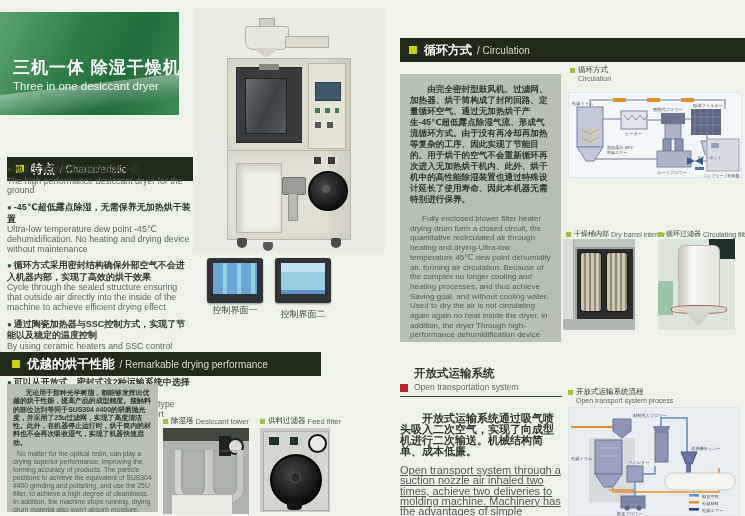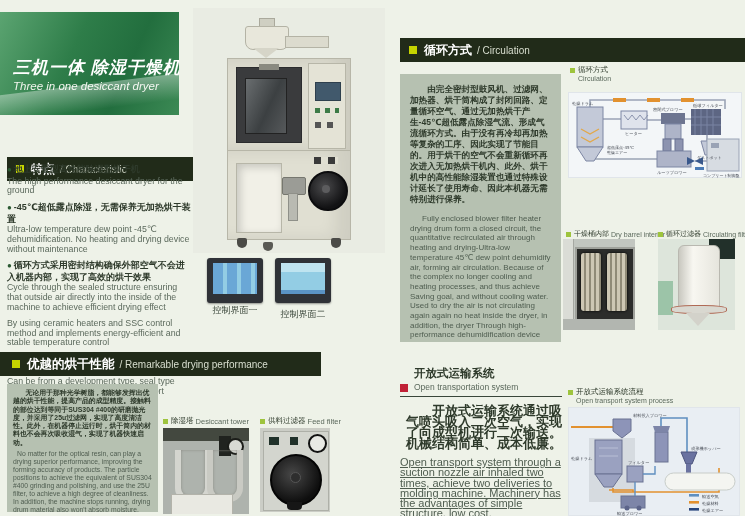--- a/index.html
+++ b/index.html
@@ -1,21 +1,21 @@
 <!DOCTYPE html>
 <html><head>
 <meta charset="utf-8">
 <style>
   html,body{margin:0;padding:0;}
   body{font-family:"Liberation Sans","DejaVu Sans",sans-serif;background:#e4e8e0;}
   #page{position:relative;width:745px;height:516px;background:#eef2e8;overflow:hidden;}
   .abs{position:absolute;}
 
   
-  .banner{background:linear-gradient(115deg,#5ba471 0%,#2e7d49 40%,#226e3e 68%,#3c8a55 100%);overflow:hidden;font-style:italic;}
+  .banner{background:linear-gradient(115deg,#5ba471 0%,#2e7d49 40%,#226e3e 68%,#3c8a55 100%);overflow:hidden;}
   .banner:after{content:"";position:absolute;left:-20px;bottom:6px;width:240px;height:26px;
     background:linear-gradient(rgba(255,255,255,.38),rgba(255,255,255,0));transform:rotate(-7deg);}
   .banner .t1{position:absolute;left:13px;top:44px;color:#fff;font-size:17px;font-weight:bold;letter-spacing:1px;white-space:nowrap;}
   .banner .t2{position:absolute;left:13px;top:68px;color:#f2f6ee;font-size:11.5px;white-space:nowrap;}
 
   
   .dbar{background:#212b19;color:#fff;display:flex;align-items:center;padding-left:9px;box-sizing:border-box;}
   .dbar .sq{width:8px;height:8px;background:#c5d400;margin-right:7px;flex:none;}
   .dbar .zh{font-weight:bold;font-size:12px;white-space:nowrap;}
   .dbar .en{font-size:10px;color:#d9dfd0;margin-left:5px;white-space:nowrap;}
@@ -75,20 +75,21 @@
     </div>
     <div class="feat">
       <div class="zh"><span class="dot">●</span><span>-45℃超低露点除湿，无需保养无加热烘干装置</span></div>
       <div class="en">Ultra-low temperature dew point -45℃ dehumidification. No heating and drying device without maintenance</div>
     </div>
     <div class="feat">
       <div class="zh"><span class="dot">●</span><span>循环方式采用密封结构确保外部空气不会进入机器内部，实现了高效的烘干效果</span></div>
       <div class="en">Cycle through the sealed structure ensuring that outside air directly into the inside of the machine to achieve efficient drying effect</div>
     </div>
     <div class="feat">
+      <div class="zh"><span class="dot">●</span><span>通过陶瓷加热器与SSC控制方式，实现了节能以及稳定的温度控制</span></div>
       <div class="en">By using ceramic heaters and SSC control method and implements energy-efficient and stable temperature control</div>
     </div>
     <div class="feat">
       <div class="zh"><span class="dot">●</span><span>可以从开放式、密封式这2种运输系统中选择一种适合的运输方式</span></div>
       <div class="en">Can be from a development type, seal type choose one of these 2 types of transport systems for means of transport</div>
     </div>
   </div>
 
   <div class="abs photo" style="left:193px;top:8px;width:192px;height:245px;background:#e9ece3;">
 
@@ -186,21 +187,21 @@
 
   <div class="abs" style="left:400px;top:366px;width:162px;">
     <div style="display:flex;align-items:flex-end;">
       <span style="width:8px;height:8px;background:#c02136;margin:3px 6px 0 0;flex:none;"></span>
       <div>
         <div style="font-weight:bold;font-size:11.5px;color:#2e3a2b;">开放式运输系统</div>
         <div style="font-size:8.5px;color:#5b695c;margin-top:1px;">Open transportation system</div>
       </div>
     </div>
     <div style="border-bottom:1.5px solid #39463a;margin-top:4px;"></div>
-    <div class="zhp" style="font-size:13px;line-height:11px;margin-top:8px;text-indent:2em;text-align:right;">开放式运输系统通过吸气喷头吸入二次空气，实现了向成型机进行二次输送。机械结构简单、成本低廉。</div>
+    <div class="zhp" style="font-size:11px;line-height:11px;margin-top:16px;text-indent:2em;">开放式运输系统通过吸气喷头吸入二次空气，实现了向成型机进行二次输送。机械结构简单、成本低廉。</div>
     <div class="enp" style="font-size:11px;line-height:10.3px;margin-top:8px;text-decoration:underline;">Open transport system through a suction nozzle air inhaled two times, achieve two deliveries to molding machine. Machinery has the advantages of simple structure, low cost.</div>
   </div>
 
   <div class="abs" style="left:570px;top:65px;">
     <div class="slabel">
         <span class="gsq"></span>
         <span>循环方式</span>
       </div>
     <div style="font-size:7px;color:#5b695c;margin-left:8px;">Circulation</div>
   </div>

